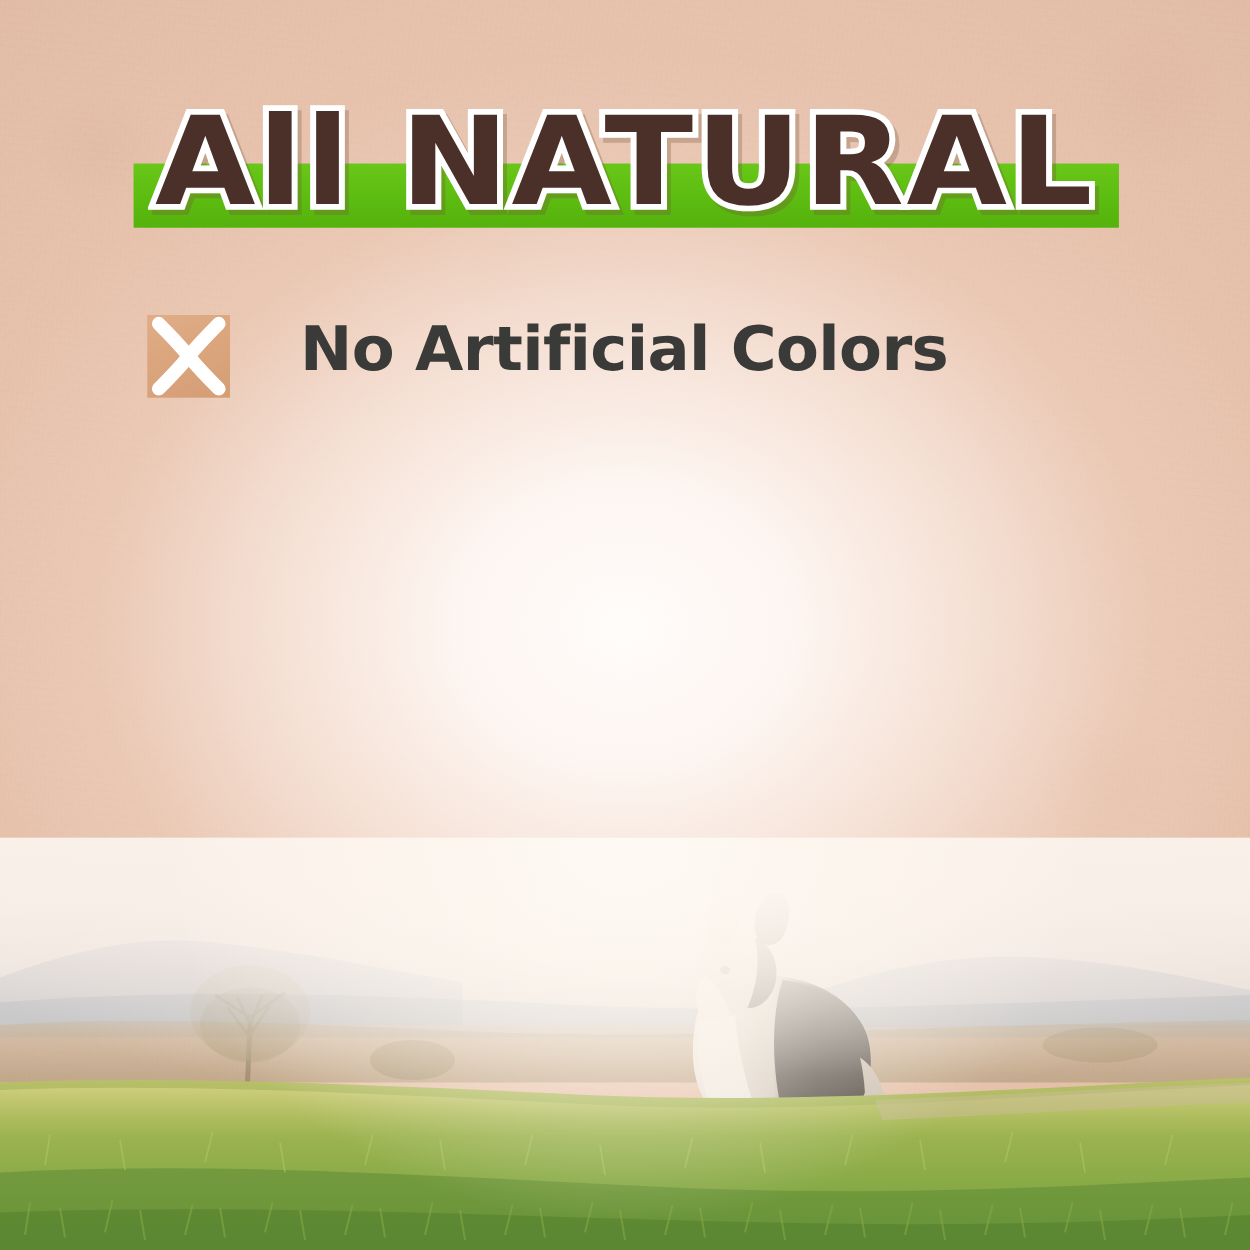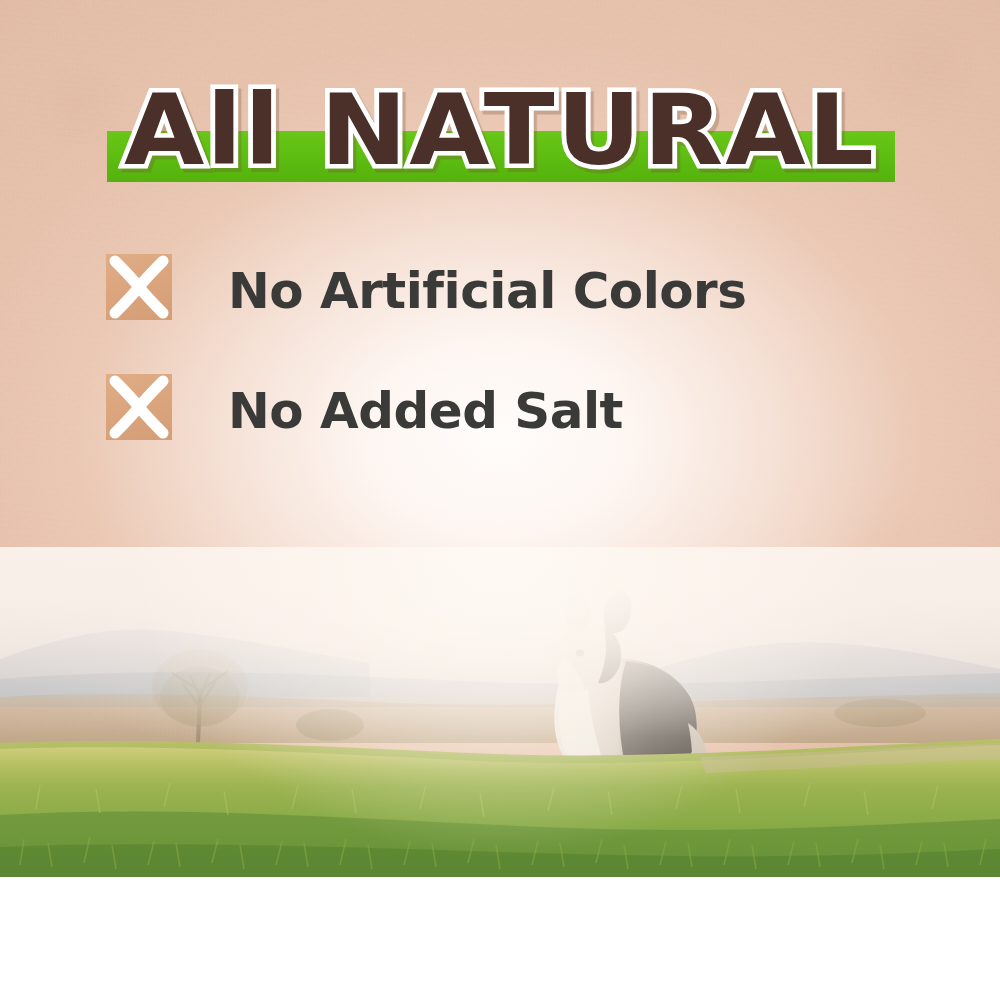--- a/index.html
+++ b/index.html
@@ -5,21 +5,21 @@
   * { margin:0; padding:0; box-sizing:border-box; }
 
   html, body {
     width:1000px; height:1000px;
     overflow:hidden;
     font-family:"Liberation Sans", sans-serif;
   }
 
   #poster {
     position:relative;
-    width:1000px; height:877px;
+    width:1000px; height:1000px;
     background:#ef4444;
     overflow:hidden;
   }
 
   
   .bg-base {
     position:absolute; inset:0;
     background:#e7c3ae;
   }
   .bg-glow {
@@ -93,23 +93,24 @@
   }
 
   
   .list {
     position:absolute;
     left:106px; top:252px;
     width:820px;
   }
   .row {
     display:flex;
-    align-items:flex-end;
+    align-items:flex-start;
     height:68px;
     margin-bottom:52px;
+    margin-left:12px;
   }
   .row:last-child { margin-bottom:0; }
 
   .xbox {
     position:relative;
     flex:0 0 auto;
     width:66px; height:66px;
     background:#dba77f;
     background-image:linear-gradient(160deg,#e0ad86 0%,#d9a37b 60%,#d49d75 100%);
   }
@@ -316,24 +317,15 @@
         <svg viewBox="0 0 66 66">
           <path d="M9,7 C18,16 29,28 33,33 C37,38 48,50 57,59" stroke="#ffffff" stroke-width="11" stroke-linecap="round" fill="none"></path>
           <path d="M57,7 C48,16 37,28 33,33 C29,38 18,50 9,59" stroke="#ffffff" stroke-width="11" stroke-linecap="round" fill="none"></path>
         </svg>
       </span>
       <span class="row-label">No Artificial Colors</span>
     </div>
 
 
 
-    <div class="row">
-      <span class="xbox">
-        <svg viewBox="0 0 66 66">
-          <path d="M9,7 C18,16 29,28 33,33 C37,38 48,50 57,59" stroke="#ffffff" stroke-width="11" stroke-linecap="round" fill="none"></path>
-          <path d="M57,7 C48,16 37,28 33,33 C29,38 18,50 9,59" stroke="#ffffff" stroke-width="11" stroke-linecap="round" fill="none"></path>
-        </svg>
-      </span>
-      <span class="row-label">No Added Salt</span>
-    </div>
 
   </div>
 </div>
 
 </body></html>

